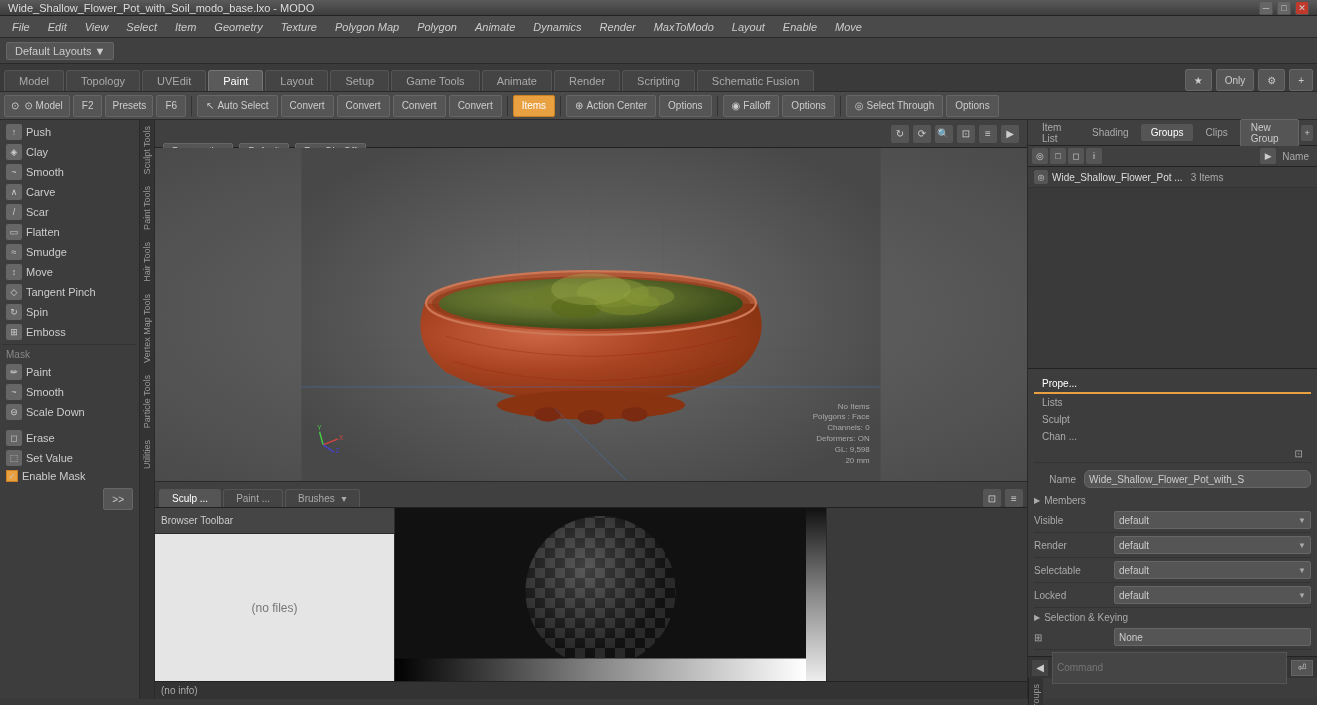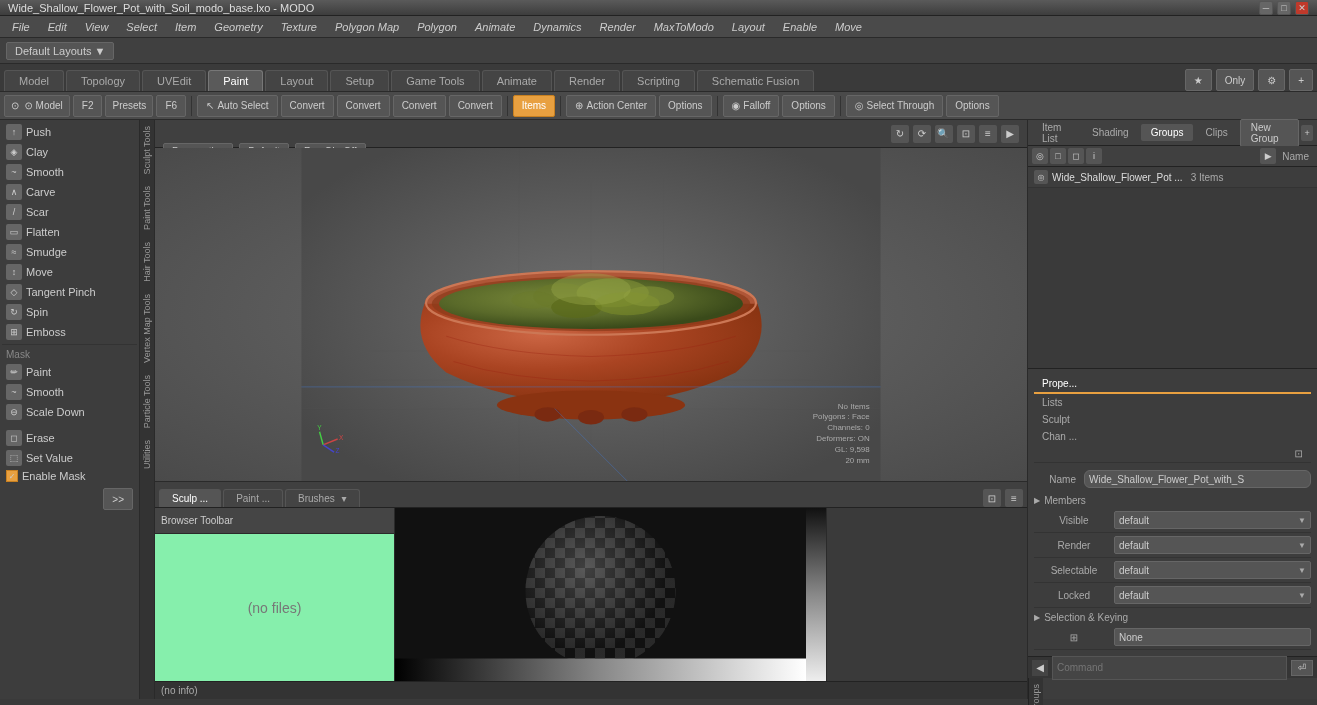--- a/index.html
+++ b/index.html
@@ -58,21 +58,21 @@
     .viewport-3d { width: 100%; height: 100%; background: radial-gradient(ellipse at center, #6a6a6a 0%, #4a4a4a 100%); position: relative; }
 
     
     #bottom-panel { height: 200px; background: #3a3a3a; border-top: 1px solid #2a2a2a; display: flex; flex-direction: column; }
     #bottom-tabs { height: 26px; background: #404040; display: flex; align-items: flex-end; padding: 0 4px; border-bottom: 1px solid #222; }
     .b-tab { padding: 3px 12px; font-size: 10px; color: #aaa; cursor: pointer; border-top: 1px solid #555; border-left: 1px solid #555; border-right: 1px solid #555; border-radius: 3px 3px 0 0; background: #444; margin-right: 2px; margin-top: 29px; }
     .b-tab.active { background: #555; color: #fff; }
     #bottom-content { flex: 1; display: flex; }
     .browser-panel { width: 240px; border-right: 1px solid #2a2a2a; display: flex; flex-direction: column; }
     .browser-toolbar { height: 26px; background: #454545; display: flex; align-items: center; padding: 0 6px; border-bottom: 1px solid #2a2a2a; font-size: 10px; color: #ccc; }
-    .browser-content { flex: 1; background: #86efac; display: flex; align-items: center; justify-content: center; color: #777; font-size: 14px; }
+    .browser-content { flex: 1; background: #e5e5e5; display: flex; align-items: center; justify-content: center; color: #777; font-size: 12px; }
     .texture-panel { flex: 1; display: flex; border-right: 1px solid #2a2a2a; }
     .texture-main { flex: 1; background: #222; position: relative; }
     .texture-side { width: 20px; background: linear-gradient(to bottom, #111, #888, #fff); }
     .preview-panel { width: 200px; background: #3a3a3a; }
 
     
     #right-panel { width: 290px; background: #3d3d3d; border-left: 1px solid #2a2a2a; display: flex; flex-direction: column; }
     #right-tabs { height: 26px; background: #404040; display: flex; align-items: center; padding: 0 4px; border-bottom: 1px solid #222; gap: 2px; }
     .r-tab { padding: 3px 10px; font-size: 10px; color: #aaa; cursor: pointer; border-radius: 2px; }
     .r-tab.active { background: #555; color: #fff; }
@@ -84,38 +84,38 @@
     #groups-content { flex: 1; overflow-y: auto; }
     .group-item { display: flex; align-items: center; padding: 3px 6px; cursor: pointer; border-bottom: 1px solid #333; }
     .group-eye { width: 14px; height: 14px; background: #555; border-radius: 2px; margin-right: 4px; display: flex; align-items: center; justify-content: center; font-size: 8px; }
 
     
     #props-panel { border-top: 1px solid #222; padding: 6px; }
     #props-tabs { display: flex; border-bottom: 1px solid #333; margin-bottom: 6px; flex-direction: column; }
     .p-tab { padding: 3px 8px; font-size: 10px; color: #aaa; cursor: pointer; }
     .p-tab.active { color: #fff; border-bottom: 2px solid #e8a040; }
     .prop-row { display: flex; align-items: center; padding: 3px 0; border-bottom: 1px solid #333; }
-    .prop-label { width: 80px; font-size: 10px; color: #aaa; text-align: center; padding-right: 0; flex-shrink: 0; }
+    .prop-label { width: 80px; font-size: 10px; color: #aaa; text-align: left; padding-right: 0; flex-shrink: 0; }
     .prop-value { flex: 1; height: 18px; background: #555; border: 1px solid #666; border-radius: 2px; padding: 0 4px; font-size: 10px; color: #ccc; display: flex; align-items: center; }
     .prop-dropdown { display: flex; align-items: center; justify-content: space-between; }
     .prop-dropdown::after { content: '▼'; font-size: 8px; color: #aaa; }
     .prop-section { font-size: 10px; color: #aaa; padding: 4px 0 2px 0; display: flex; align-items: center; gap: 4px; }
     .prop-section::before { content: '▶'; font-size: 8px; }
     .prop-name-row { display: flex; align-items: center; padding: 3px 0; }
     .prop-name-label { width: 50px; font-size: 10px; color: #aaa; text-align: right; padding-right: 8px; }
     .prop-name-value { flex: 1; height: 18px; background: #555; border: 1px solid #666; border-radius: 6px; padding: 0 4px; font-size: 10px; color: #ccc; display: flex; align-items: center; }
 
     
     .groups-side-tabs { display: flex; flex-direction: column; width: 15px; background: #333; border-left: 1px solid #222; }
     .g-side-tab { writing-mode: vertical-rl; transform: rotate(180deg); font-size: 9px; color: #999; padding: 6px 2px; cursor: pointer; }
 
     
     #cmdbar { height: 22px; background: #353535; display: flex; align-items: center; border-top: 1px solid #222; padding: 0 4px; gap: 4px; }
     .cmd-arrow { width: 16px; height: 16px; background: #444; display: flex; align-items: center; justify-content: center; font-size: 10px; cursor: pointer; }
-    .cmd-input { flex: 1; height: 24px; background: #454545; border: 1px solid #555; padding: 0 4px; font-size: 10px; color: #ccc; }
+    .cmd-input { flex: 1; height: 32px; background: #454545; border: 1px solid #555; padding: 0 4px; font-size: 10px; color: #ccc; }
     .cmd-btn { width: 22px; height: 16px; background: #555; border: 1px solid #666; display: flex; align-items: center; justify-content: center; font-size: 10px; cursor: pointer; }
 
     
     #statusbar { height: 18px; background: #333; display: flex; align-items: center; padding: 0 6px; border-top: 1px solid #222; font-size: 10px; color: #888; }
     #statusbar .status-text { color: #aaa; }
 
     
     ::-webkit-scrollbar { width: 6px; height: 6px; }
     ::-webkit-scrollbar-track { background: #333; }
     ::-webkit-scrollbar-thumb { background: #555; border-radius: 3px; }

